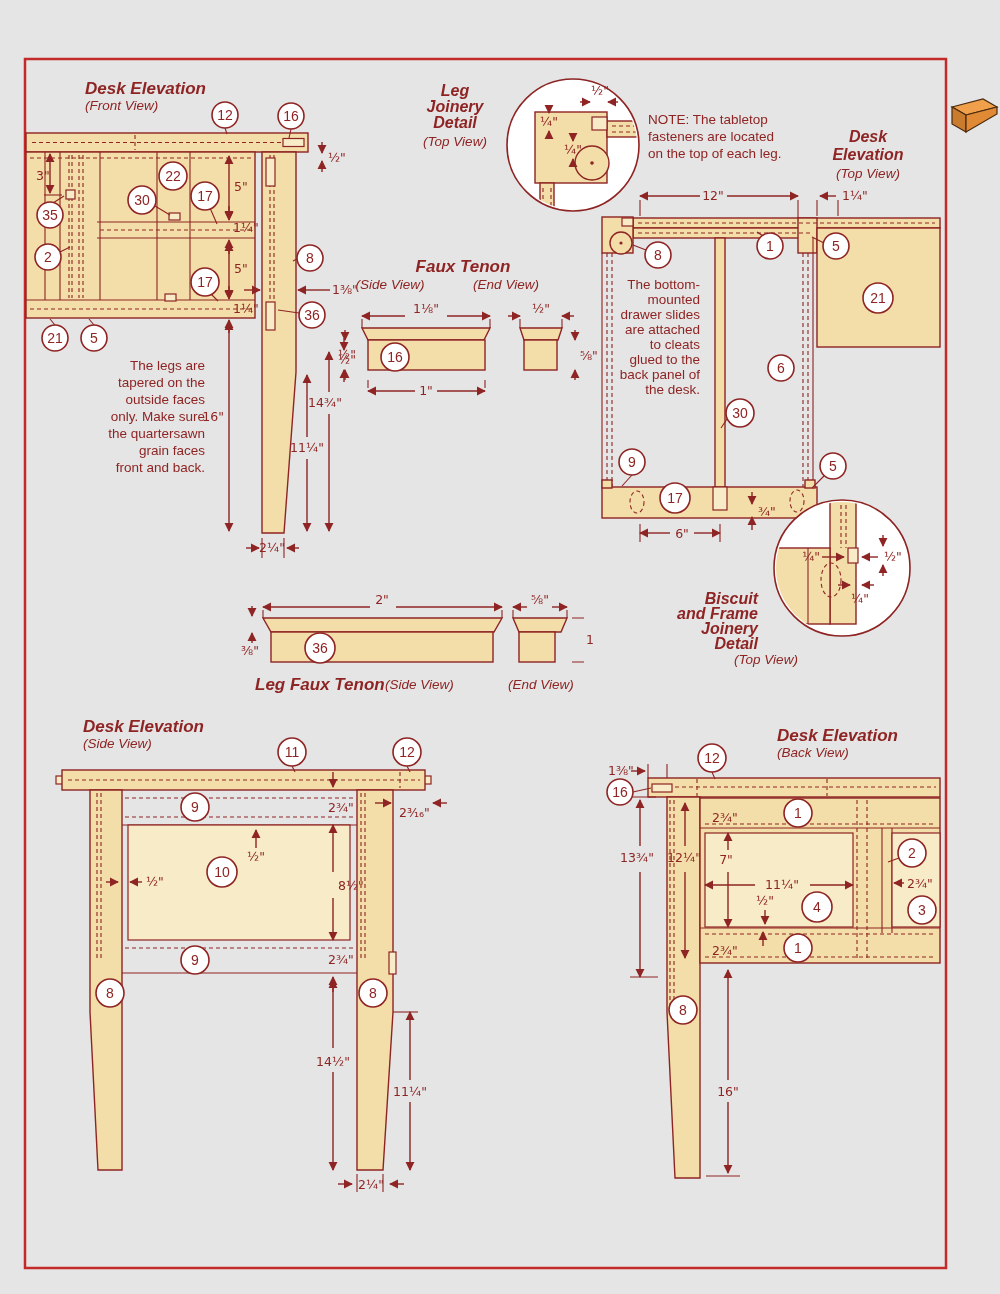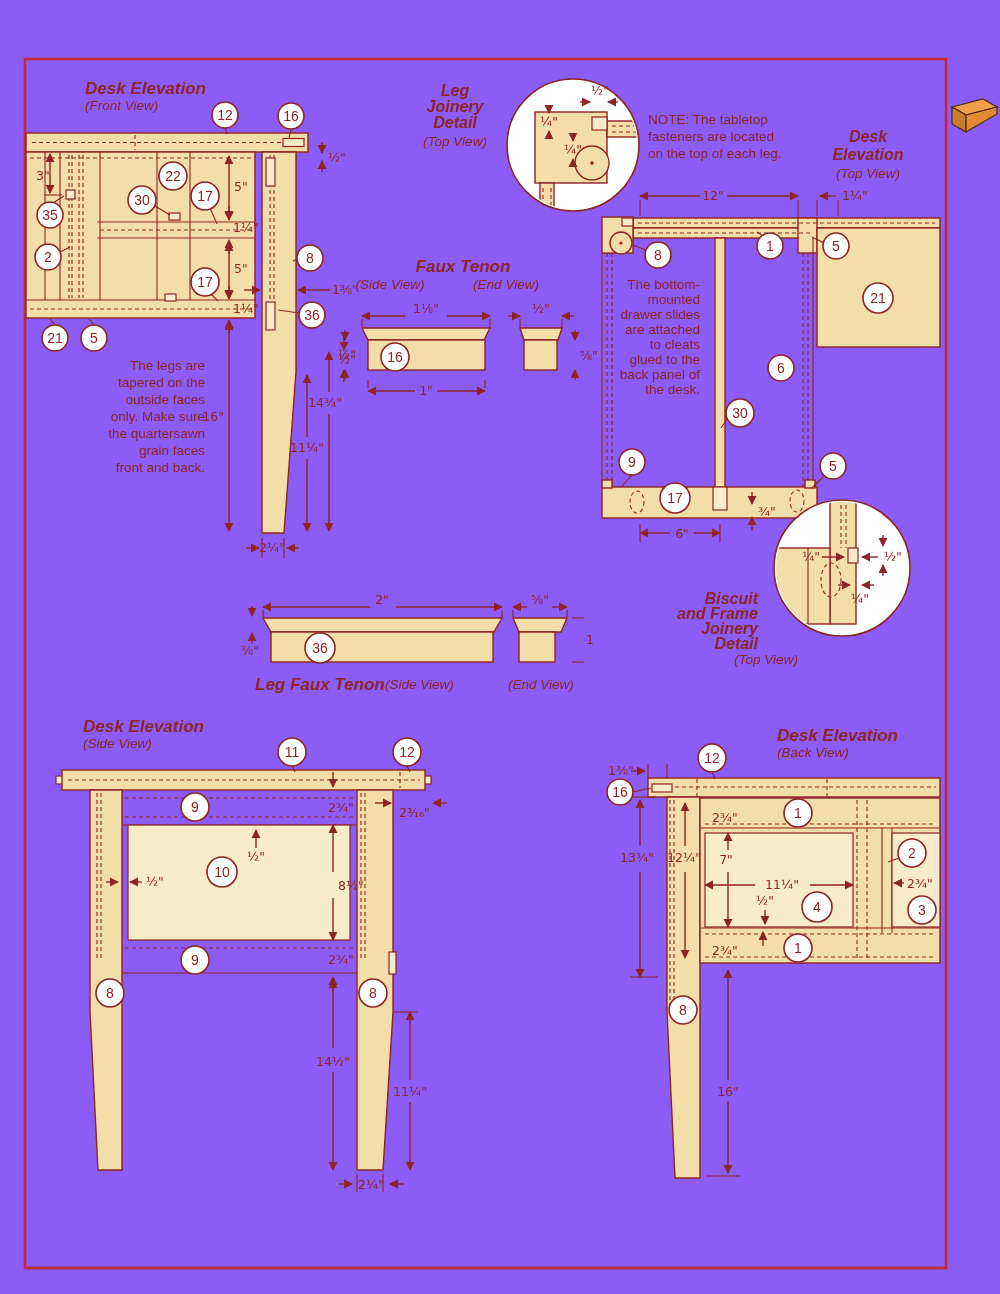--- a/index.html
+++ b/index.html
@@ -1,16 +1,16 @@
 <!DOCTYPE html>
 <html><head>
 <meta charset="utf-8">
 <style>
   html,body{margin:0;padding:0;background:#FBF2CF;}
-  .page{position:relative;width:1000px;height:1294px;background:#8b5cf6;overflow:hidden;}
+  .page{position:relative;width:1000px;height:1294px;background:#e5e5e5;overflow:hidden;}
   svg{position:absolute;left:0;top:0;}
   svg text{fill:#8E2423;}
   .ln{stroke:#8E2423;stroke-width:1.4;fill:none;}
   .lnt{stroke-width:1.1;}
   .dsh{stroke-dasharray:4 3;}
   .wd{fill:#F3DEA9;stroke:#8E2423;stroke-width:1.4;}
   .wd2{fill:#F8ECC8;stroke:#8E2423;stroke-width:1.2;}
   .wt{fill:#FFFFFF;stroke:#8E2423;stroke-width:1.6;}
   .dim{font:12.5px "DejaVu Sans",sans-serif;}
   .mid{text-anchor:middle;}

